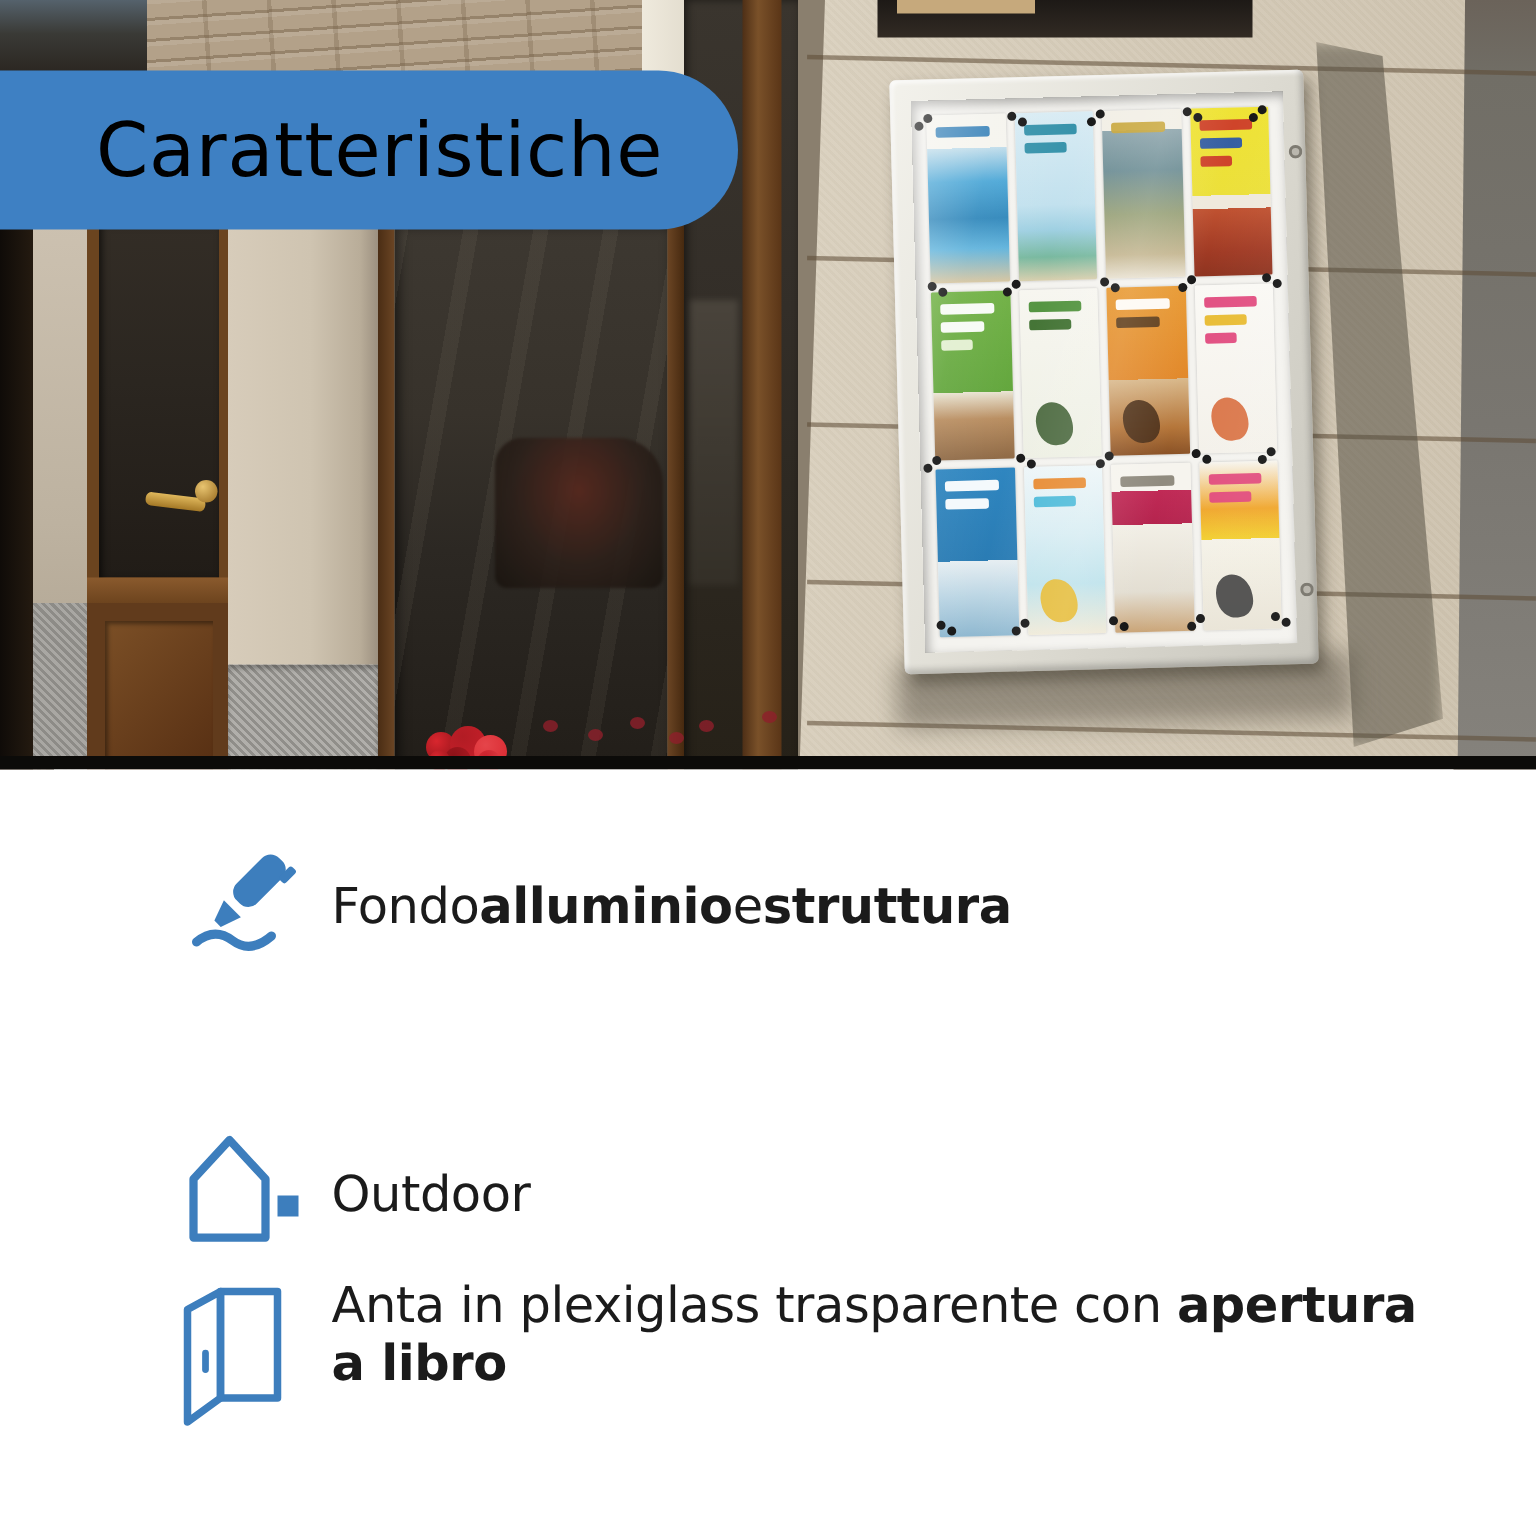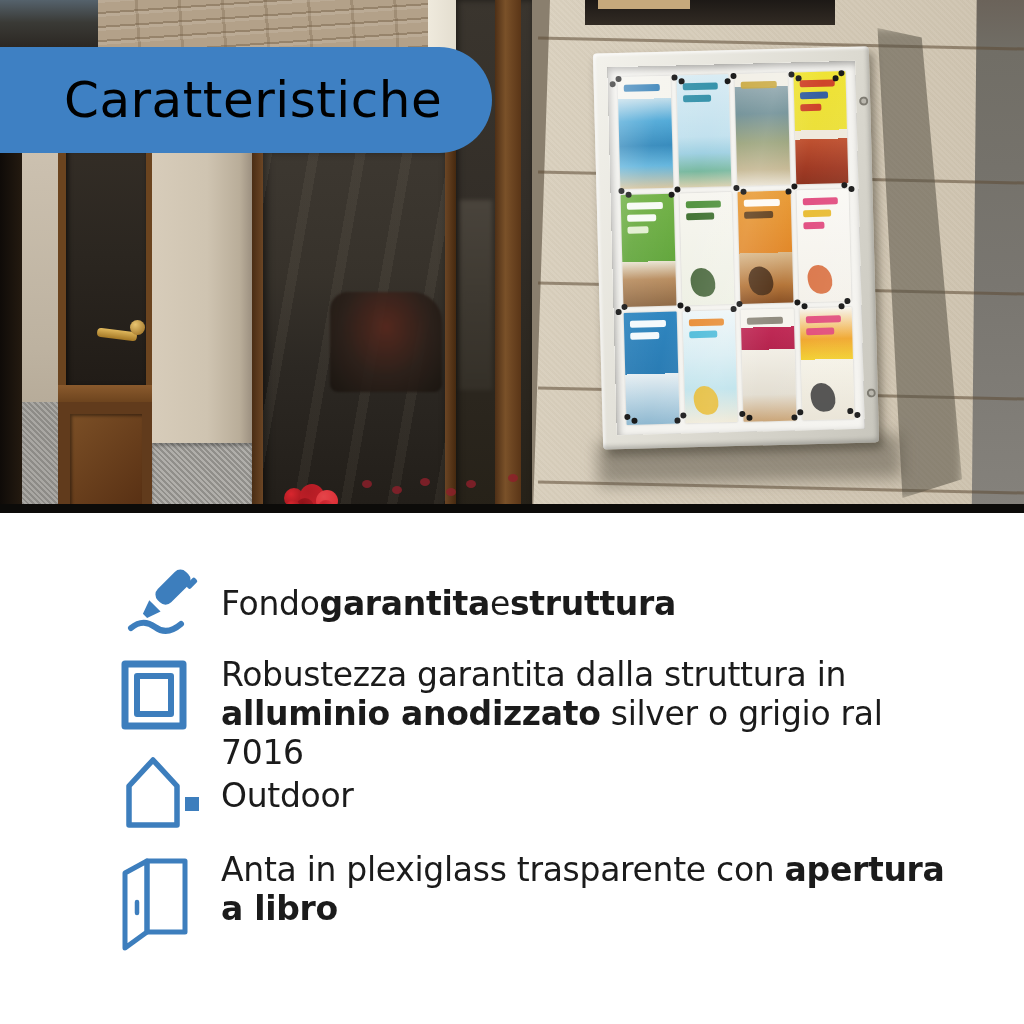--- a/index.html
+++ b/index.html
@@ -290,35 +290,26 @@
           <g fill="#3d7ebd" transform="rotate(45 41 36)">
             <rect x="33" y="2" width="19" height="40" rx="8"></rect>
             <polygon points="35,48 51,48 46,62 40,62"></polygon>
             <rect x="50" y="0" width="6" height="12" rx="2"></rect>
           </g>
           <path d="M10,68 Q22,58 34,67 T60,64" class="icon-stroke" style="stroke-width:6"></path>
         </svg>
       </div>
       <div class="ftext">
           <span>Fondo </span>
-          <span class="b">garantita</span>
+          <span class="b">alluminio</span>
           <span> e </span>
           <span class="b">struttura</span>
         </div>
     </div>
 
-    <div class="feature f2">
-      <div class="ficon">
-        <svg width="66" height="70" viewBox="0 0 66 70">
-          <rect x="4" y="4" width="58" height="62" class="icon-stroke" style="stroke-width:7"></rect>
-          <rect x="16" y="16" width="34" height="38" class="icon-stroke" style="stroke-width:6"></rect>
-        </svg>
-      </div>
-      <div class="ftext"><span>Robustezza garantita dalla struttura in</span><br><span class="b">alluminio anodizzato</span><span> silver o grigio ral 7016</span></div>
-    </div>
 
     <div class="feature f4">
       <div class="ficon">
         <svg width="68" height="94" viewBox="0 0 68 94">
           <rect x="26" y="3" width="38" height="71" class="icon-stroke" style="stroke-width:5"></rect>
           <polygon points="26,3 4,15 4,90 26,74" fill="#ffffff" class="icon-stroke" style="stroke-width:5"></polygon>
           <line x1="16" y1="44" x2="16" y2="55" class="icon-stroke" style="stroke-width:4.5"></line>
         </svg>
       </div>
       <div class="ftext"><span>Anta in plexiglass trasparente con </span><span class="b">apertura</span><br><span class="b">a libro</span></div>

